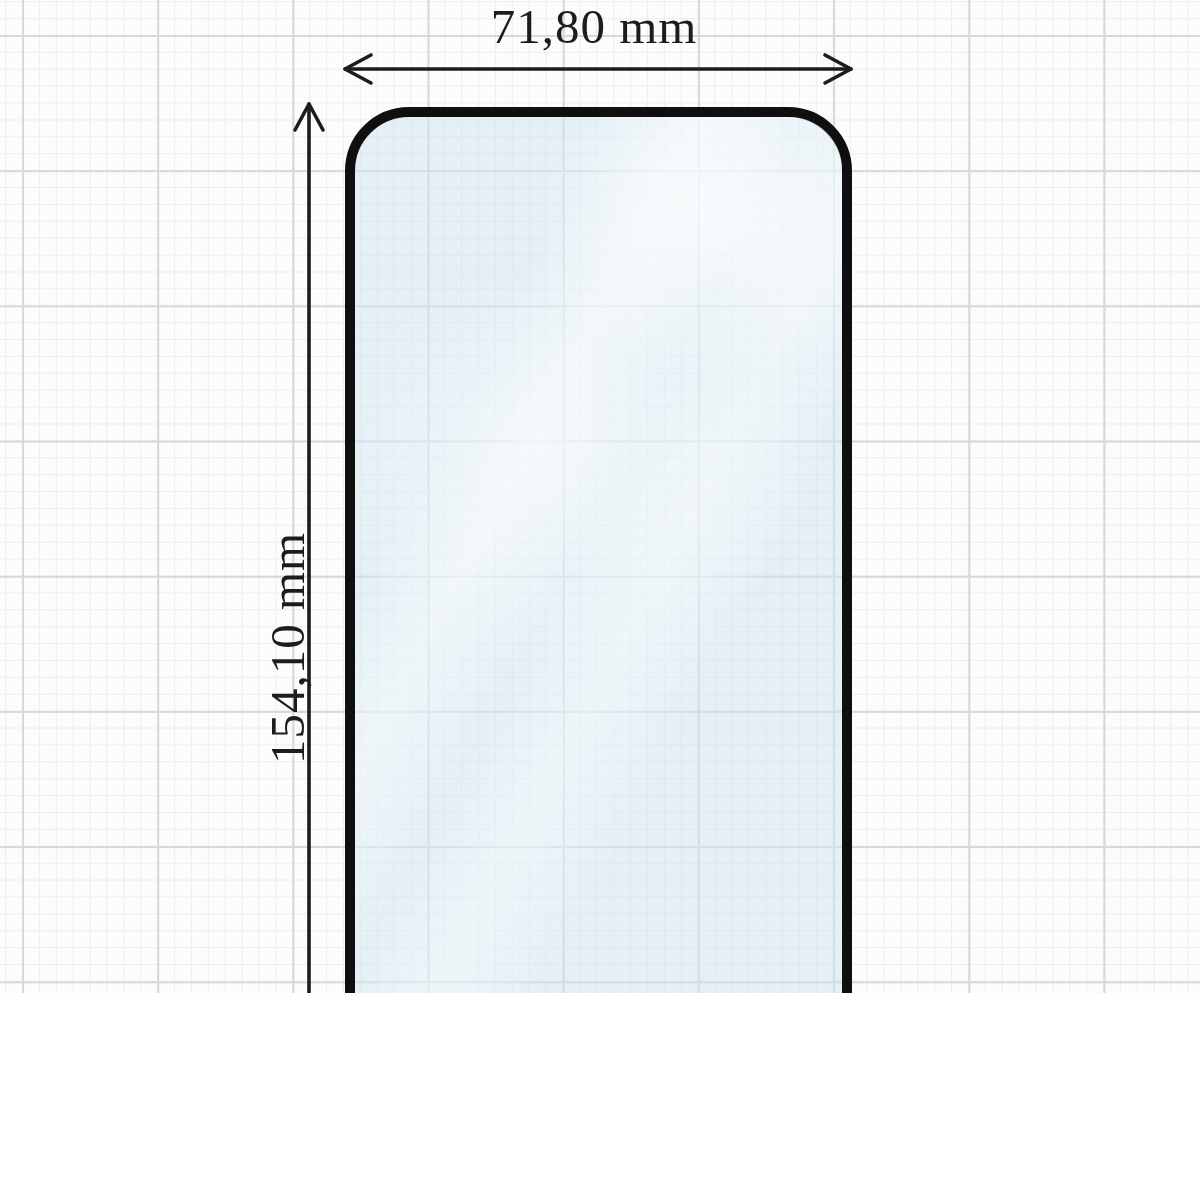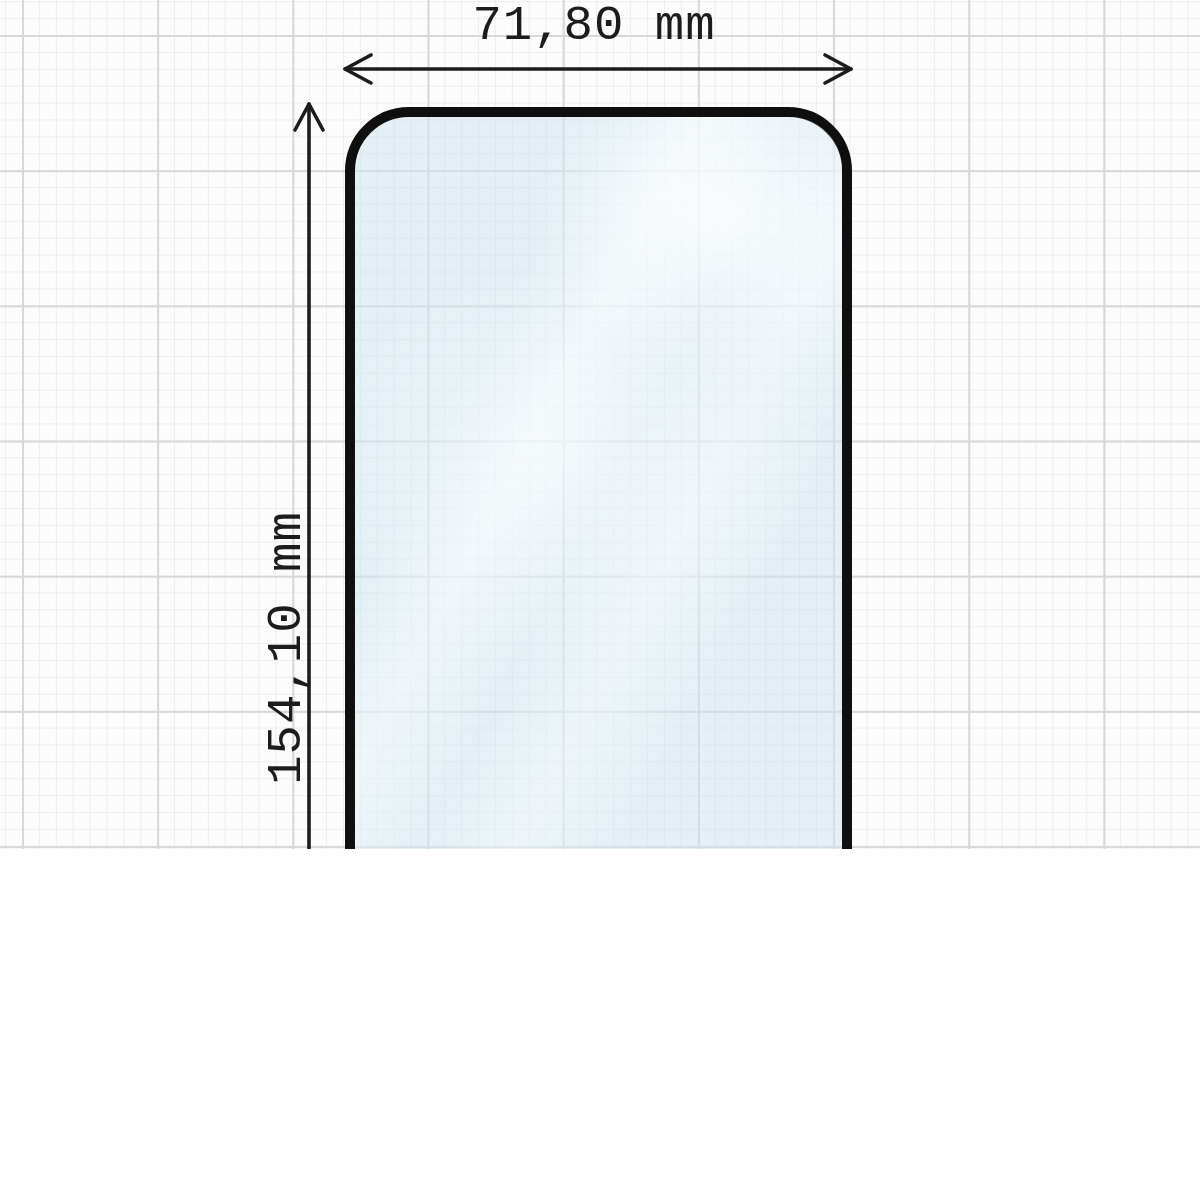--- a/index.html
+++ b/index.html
@@ -4,23 +4,23 @@
 <style>
   html, body {
     margin: 0;
     padding: 0;
     background: #ffffff;
   }
 
   .stage {
     position: relative;
     width: 1200px;
-    height: 849px;
+    height: 993px;
     overflow: hidden;
-    font-family: Liberation Mono, monospace;
+    font-family: Liberation Serif, serif;
     text-align: center;
   }
 
   
   .grid {
     position: absolute;
     inset: 0;
     background-color: var(--background, #fcfcfc);
     background-image:
       linear-gradient(to right, var(--grid-major, #d8d8d8) 0 1.5px, transparent 1.5px),

